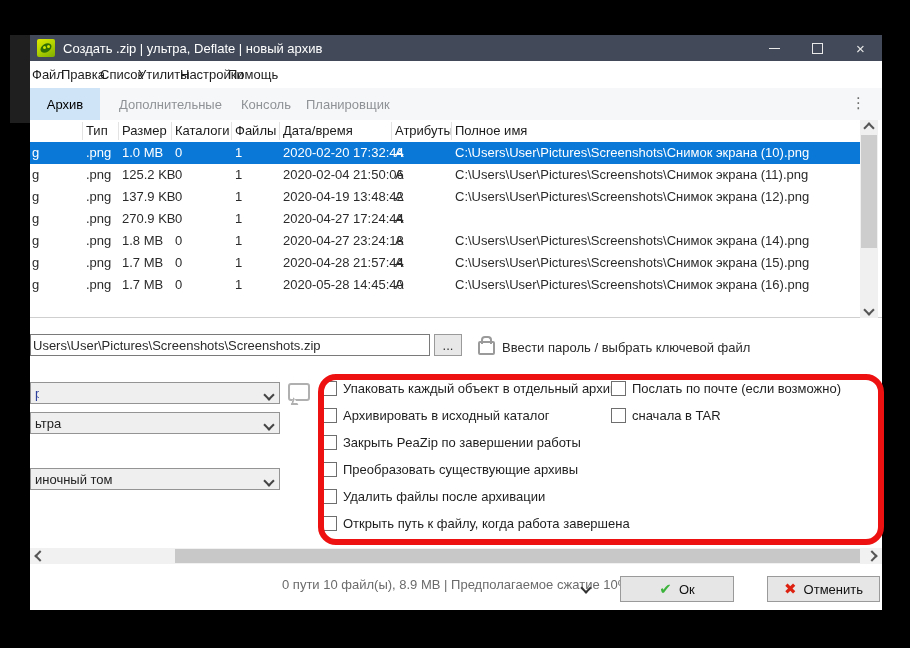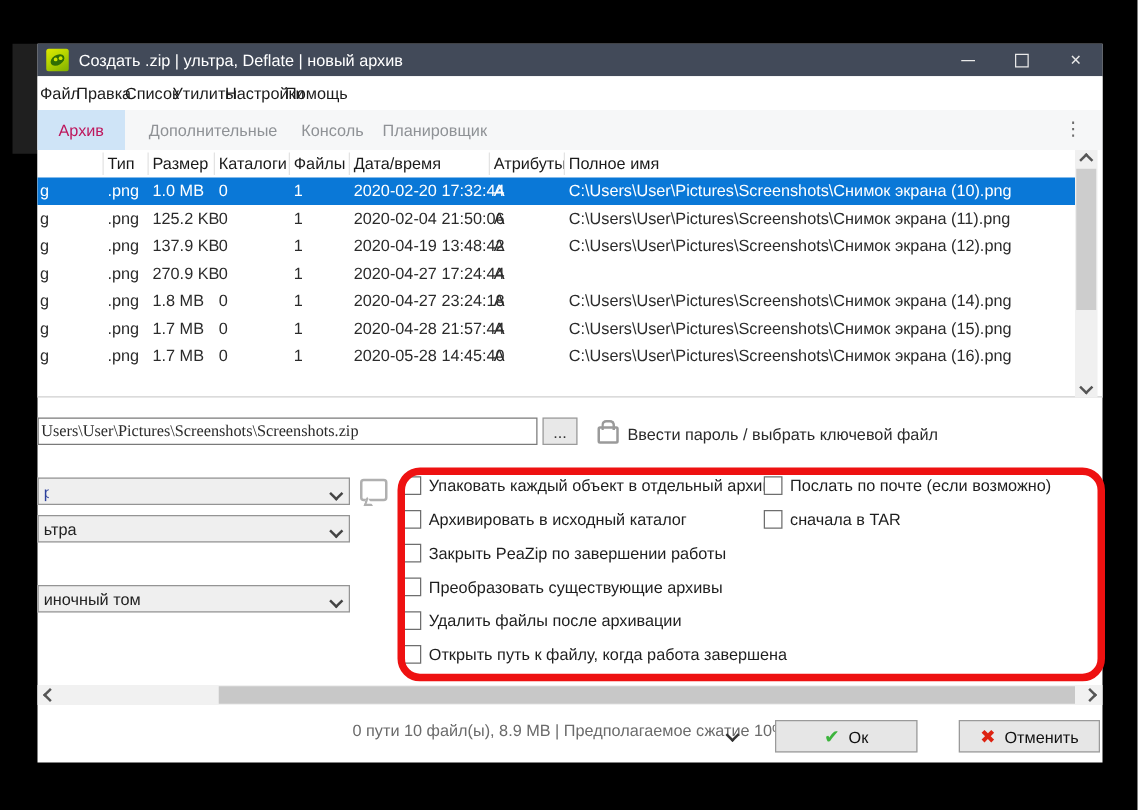--- a/index.html
+++ b/index.html
@@ -20,21 +20,21 @@
   #btn-min{right:86px;} #btn-max{right:43px;} #btn-close{right:0;font-size:15px;}
   #btn-min .bar{width:11px;height:1px;background:#e9e9e9;}
   #btn-max .box{width:9px;height:9px;border:1px solid #e9e9e9;}
 
   
   #menubar{position:absolute;left:0;top:26px;width:852px;height:27px;background:#ffffff;}
   #menubar span{position:absolute;top:6px;color:#1c1c1c;}
 
   
   #tabstrip{position:absolute;left:0;top:53px;width:852px;height:32px;background:#f6f7f8;}
-  #tab-active{position:absolute;left:0;top:0;width:70px;height:32px;background:#cfe4f7;display:flex;align-items:center;justify-content:center;color:#be185d;}
+  #tab-active{position:absolute;left:0;top:0;width:70px;height:32px;background:#cfe4f7;display:flex;align-items:center;justify-content:center;color:#000000;}
   .tab-lbl{position:absolute;top:9px;color:#8f9296;}
   #more-dots{position:absolute;right:16px;top:6px;color:#6d6d6d;font-size:15px;}
 
   
   #table{position:absolute;left:0;top:85px;width:852px;height:198px;background:#fff;border-bottom:1px solid #cfcfcf;box-sizing:border-box;}
   #thead{position:absolute;left:0;top:0;width:852px;height:22px;}
   #thead span{position:absolute;top:3px;color:#1a1a1a;}
   .vsep{position:absolute;top:2px;width:1px;height:18px;background:#e3e3e3;}
   #rows{position:absolute;left:0;top:22px;width:830px;}
   .trow{position:relative;height:22px;}
@@ -50,21 +50,21 @@
   #vscroll{position:absolute;right:4px;top:85px;width:18px;height:198px;background:#f0f0f0;}
   #vscroll .arr{position:absolute;left:0;width:18px;height:16px;display:flex;align-items:center;justify-content:center;}
   #vs-up{top:0;} #vs-down{bottom:0;}
   #vs-thumb{position:absolute;left:1px;top:15px;width:16px;height:113px;background:#cdcdcd;}
   #hscroll{position:absolute;left:0;top:513px;width:852px;height:16px;background:#f1f1f1;}
   #hs-left{position:absolute;left:2px;top:0;width:16px;height:16px;display:flex;align-items:center;justify-content:center;}
   #hs-right{position:absolute;right:2px;top:0;width:16px;height:16px;display:flex;align-items:center;justify-content:center;}
   #hs-thumb{position:absolute;left:145px;top:1px;width:685px;height:14px;background:#c8c8c8;}
 
   
-  #path-input{position:absolute;left:0;top:299px;width:400px;height:22px;border:1px solid #7a7a7a;box-sizing:border-box;font-family:Liberation Serif, serif;font-size:13px;color:#2b2b2b;padding:0 2px;background:#fff;}
+  #path-input{position:absolute;left:0;top:299px;width:400px;height:22px;border:1px solid #7a7a7a;box-sizing:border-box;font-family:Liberation Sans, sans-serif;font-size:13px;color:#2b2b2b;padding:0 2px;background:#fff;}
   #browse-btn{position:absolute;left:404px;top:299px;width:28px;height:22px;background:#e8e8e8;border:1px solid #9a9a9a;box-sizing:border-box;display:flex;align-items:center;justify-content:center;color:#333;}
   #password-link{position:absolute;left:448px;top:301px;display:flex;align-items:flex-end;color:#2b2b2b;}
   #lock{position:relative;width:13px;height:10px;background:#fff;border:2px solid #9a9a9a;border-radius:2px;margin-right:7px;margin-top:5px;}
   #lock:before{content:"";position:absolute;left:1px;top:-7px;width:7px;height:6px;border:2px solid #9a9a9a;border-bottom:none;border-radius:4px 4px 0 0;}
 
   
   .combo{position:absolute;left:0;width:250px;height:22px;background:#efefef;border:1px solid #949494;box-sizing:border-box;display:flex;align-items:center;padding:0 4px;color:#222;}
   .combo .chv{position:absolute;right:6px;top:8px;border-color:#444;}
   #combo-format{top:347px;} #combo-level{top:377px;} #combo-mode{top:405px;} #combo-volume{top:433px;}
   #frag-clip{display:inline-block;width:4px;overflow:hidden;color:#2b3f9b;}

